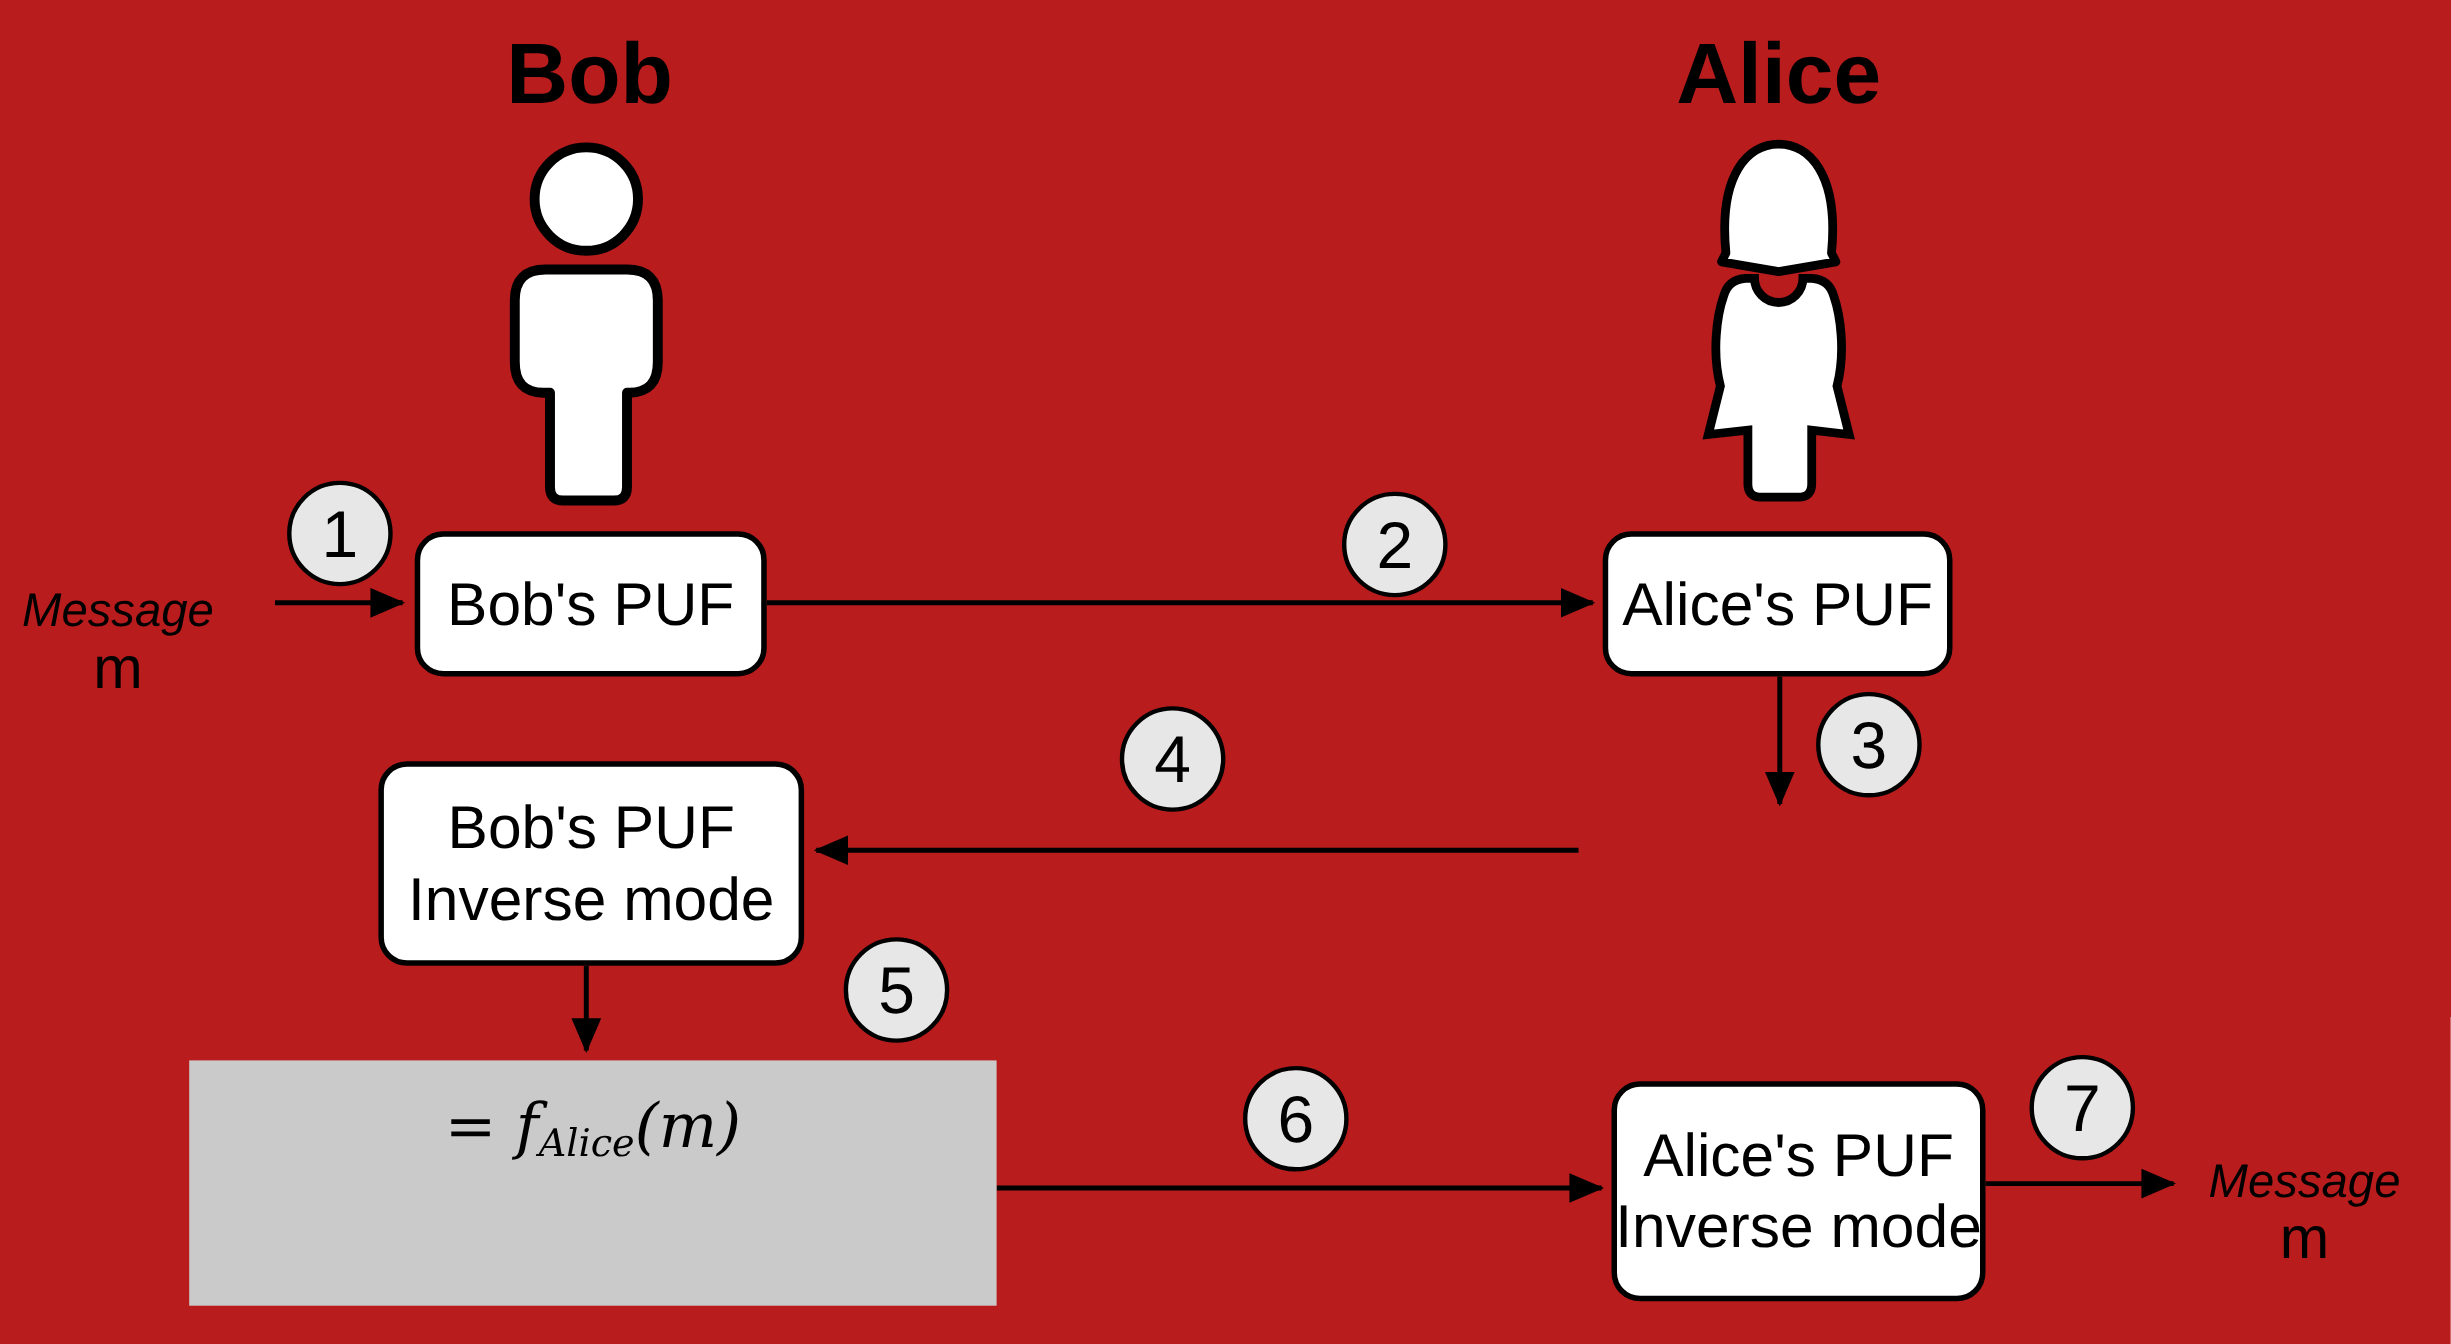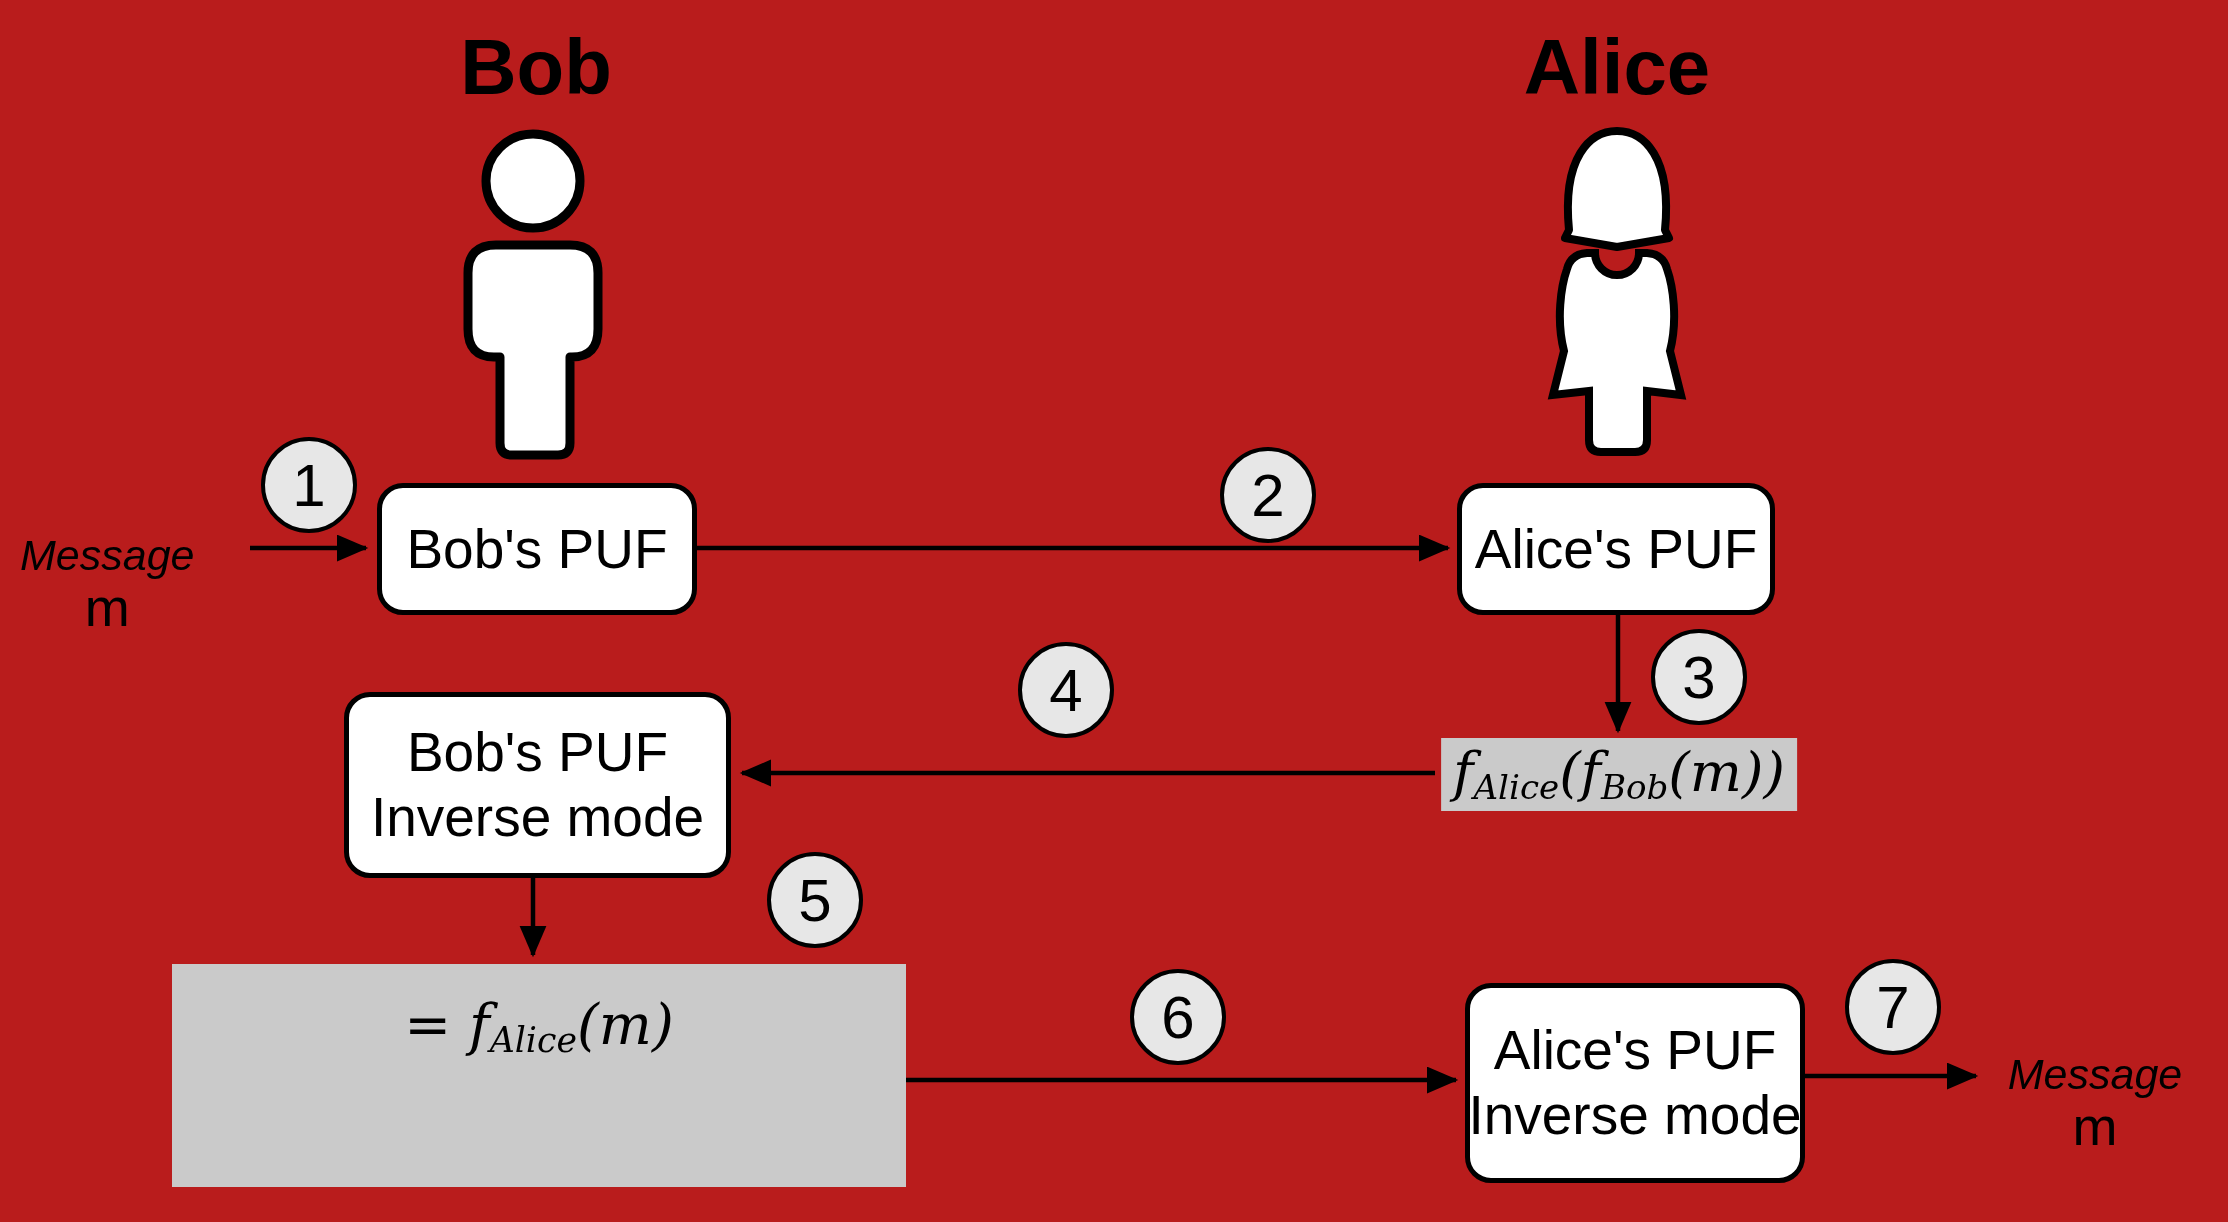--- a/index.html
+++ b/index.html
@@ -110,23 +110,20 @@
     <span>Bob's PUF</span>
     <span>Inverse mode</span>
   </div>
 
   <div class="box" style="left:1465px; top:983px; width:340px; height:200px;">
     <span>Alice's PUF</span>
     <span>Inverse mode</span>
   </div>
 
 
-  <div class="math hl strip" style="left:1619px; top:738px;">
-    <span>f</span><span class="msub">Alice</span><span>(</span><span>f</span><span class="msub">Bob</span><span>(m))</span>
-  </div>
 
   <div class="result-box" style="left:172px; top:964px; width:734px; height:223px;">
     <div class="math rline rline2">
       <span>= </span><span>f</span><span class="msub">Alice</span><span>(m)</span>
     </div>
   </div>
 
   <div class="io-label" style="left:1975px; top:1024px; width:240px;">
     <div class="io-word">Message</div>
     <div class="io-sym">m</div>

